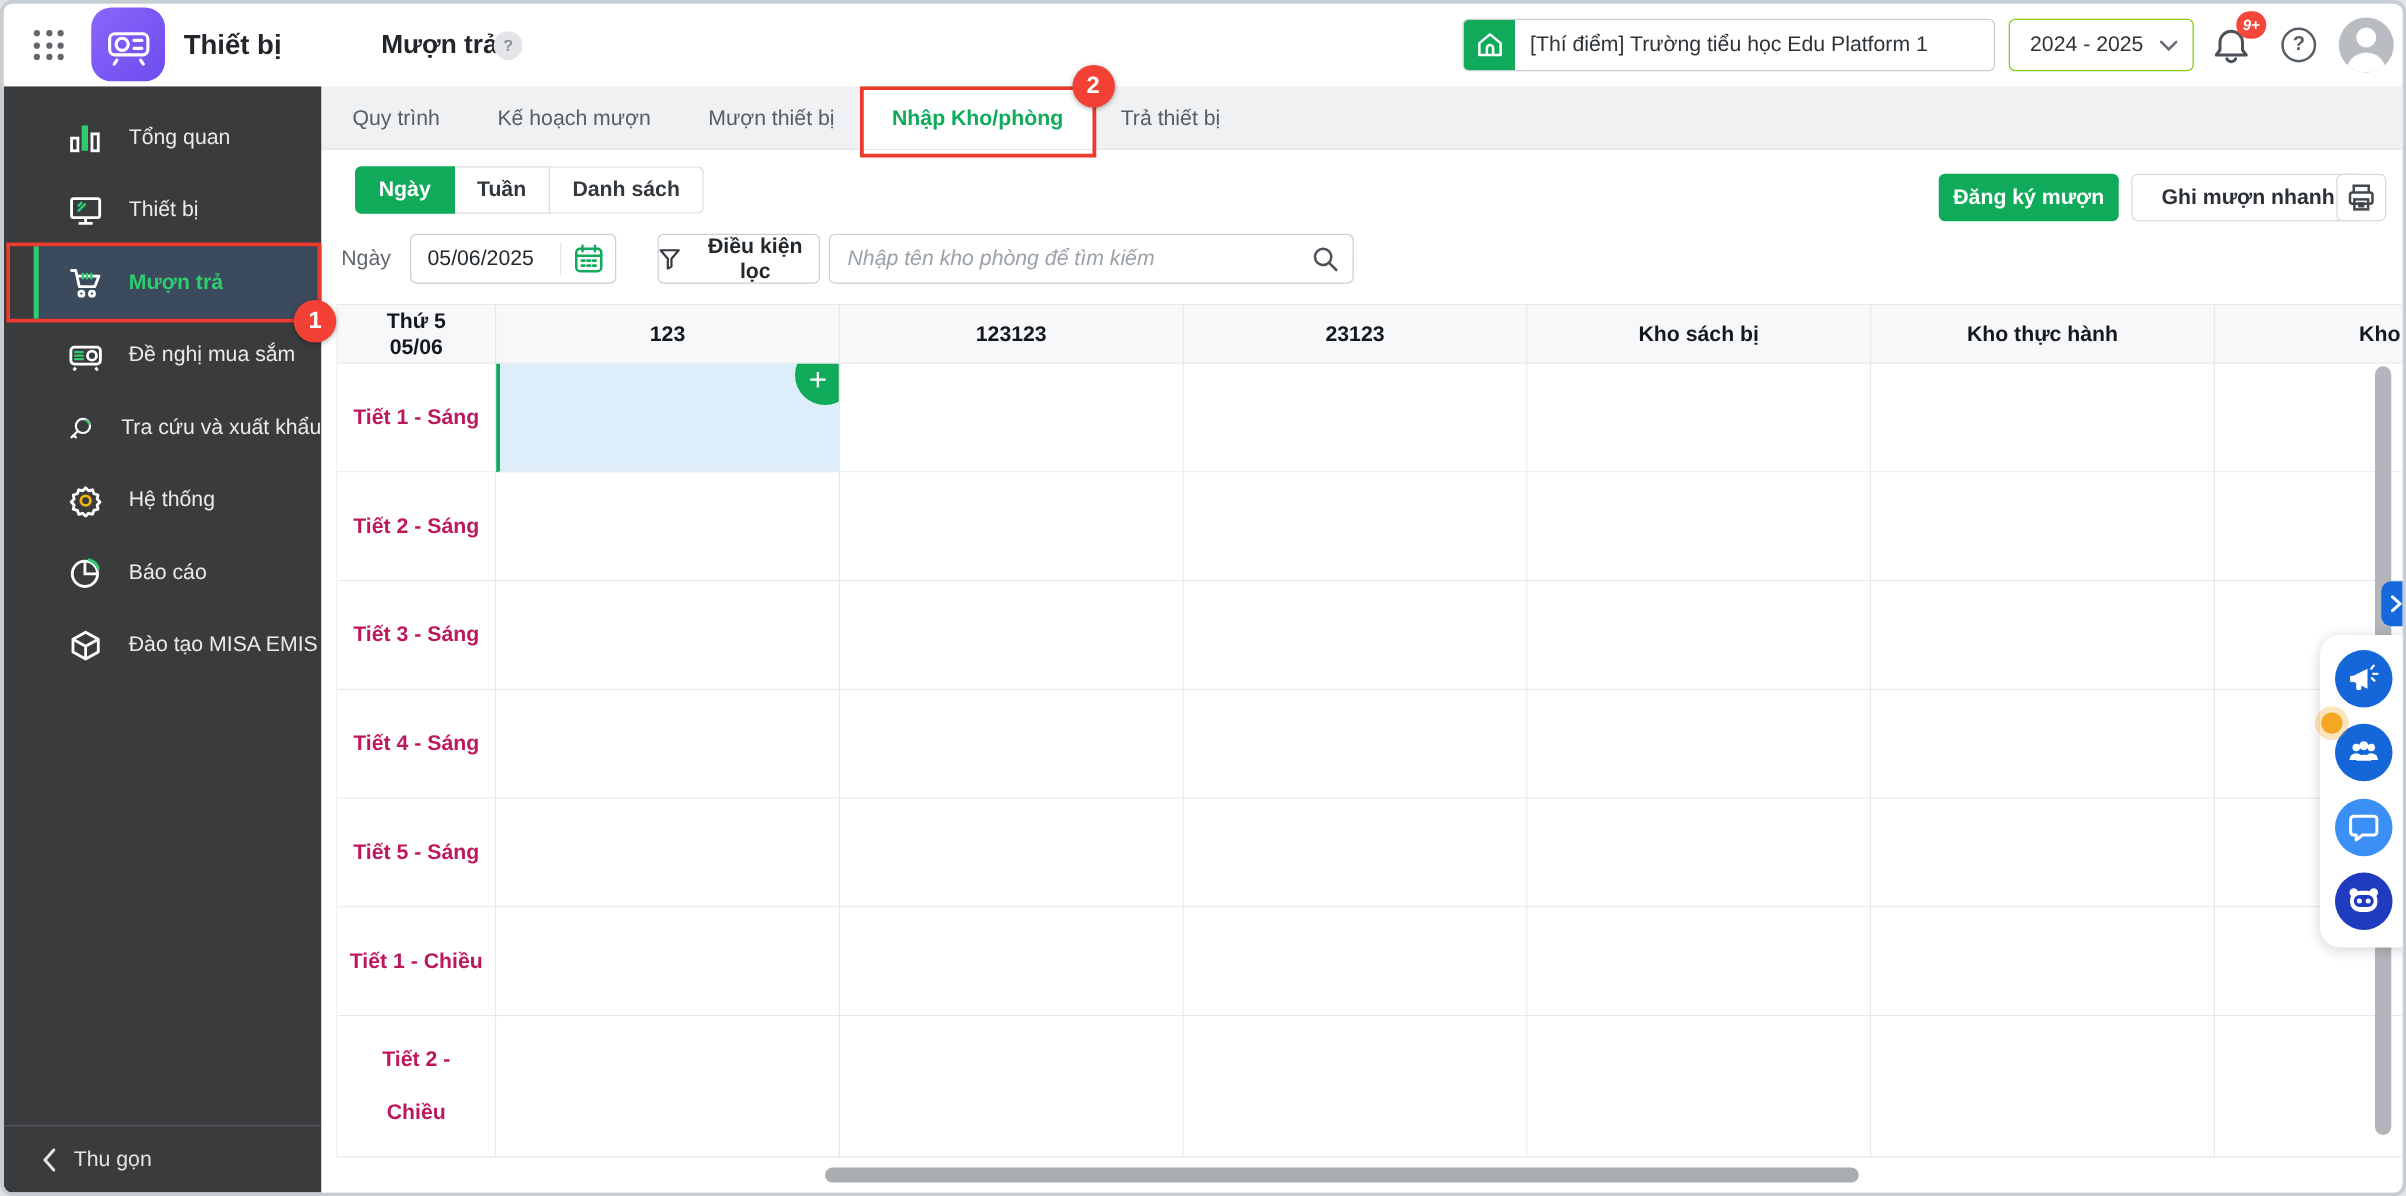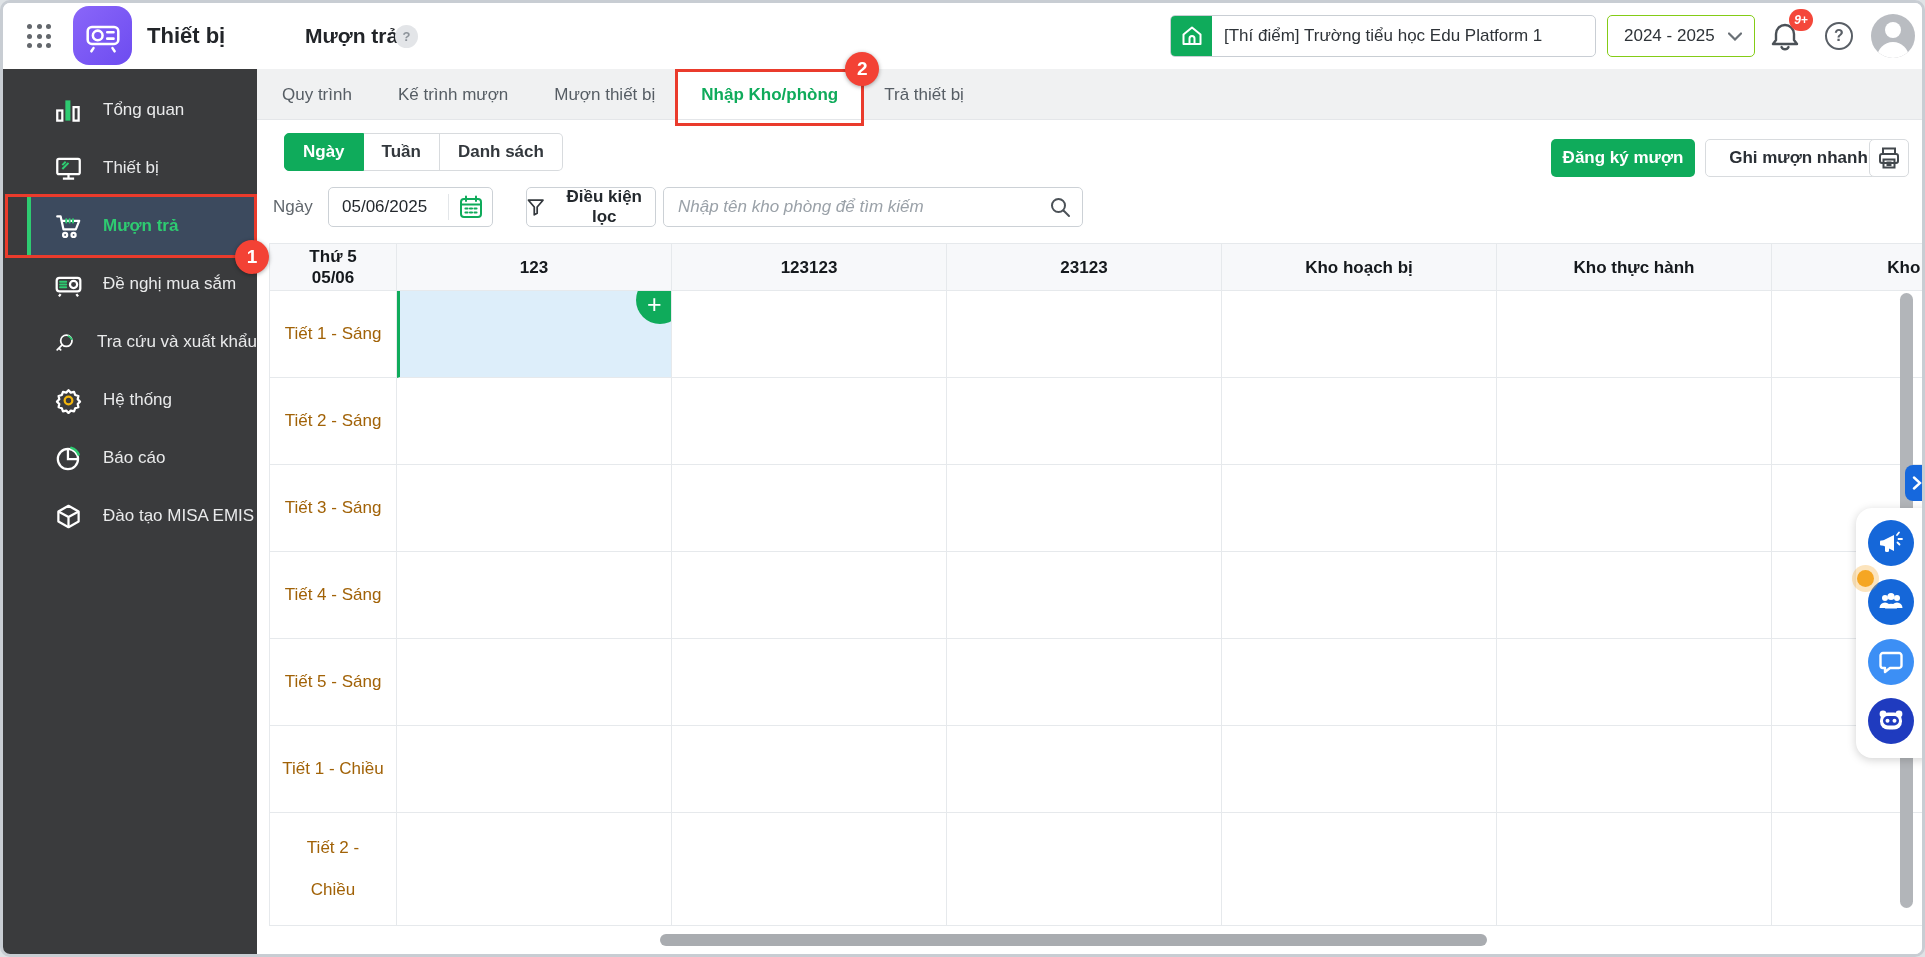--- a/index.html
+++ b/index.html
@@ -84,21 +84,21 @@
   
   .table-wrap { position:absolute; left:12px; top:174px; right:0; bottom:0; overflow:hidden; }
   .sched { border-left:1px solid #e6e9ec; border-top:1px solid #e6e9ec; width:1777px; }
   .t-head { display:flex; background:#f7f8fa; height:47px; }
   .t-head .hc { border-right:1px solid #e6e9ec; border-bottom:1px solid #e6e9ec; display:flex; flex-direction:column;
     align-items:center; justify-content:center; font-size:17px; font-weight:700; color:#15191d; line-height:21px; }
   .t-row { display:flex; height:87px; }
   .t-row.tall { height:113px; }
   .t-row .rc { border-right:1px solid #e6e9ec; border-bottom:1px solid #e6e9ec; position:relative; background:#fff; }
   .t-row .label { display:flex; flex-direction:column; align-items:center; justify-content:center; gap:22px;
-    font-size:17px; font-weight:400; color:#a16207; }
+    font-size:17px; font-weight:700; color:#be185d; }
   .cell-selected { background:#ddeefa !important; border-left:3px solid #0fab5b; overflow:hidden; }
   .plus-badge { position:absolute; top:-15px; right:-13px; width:48px; height:48px; border-radius:50%; background:#0fab5b;
     color:#fff; font-size:25px; font-weight:400; display:flex; align-items:flex-end; justify-content:flex-start; padding:0 0 5px 11px; cursor:pointer; }
 
   
   .vscroll { position:absolute; left:1897px; top:290px; width:13px; height:615px; border-radius:7px; background:#b2b5b9; z-index:3; cursor:pointer; }
   .hscroll { position:absolute; left:657px; top:931px; width:827px; height:12px; border-radius:6px; background:#a9acb0; z-index:3; cursor:pointer; }
 
   
   .float-tab { position:absolute; left:1902px; top:462px; width:23px; height:36px; background:#1668dd; border-radius:8px 0 0 8px;
@@ -254,28 +254,34 @@
         <div class="side-item">
           <svg width="27" height="27" viewBox="0 0 24 24">
             <g fill="none" stroke="#fff" stroke-width="2" stroke-linejoin="round">
               <path d="M12 2.5 21 7.5v9L12 21.5 3 16.5v-9z"></path>
               <path d="M3 7.5l9 5 9-5M12 12.5v9"></path>
             </g>
           </svg>
           <span class="lbl">Đào tạo MISA EMIS</span>
         </div>
       </div>
+    <div class="collapse">
+      <svg width="12" height="20" viewBox="0 0 12 20">
+          <path d="M10 2 3 10l7 8" fill="none" stroke="#e2e4e6" stroke-width="2.4" stroke-linecap="round"></path>
+        </svg>
+      <span>Thu gọn</span>
+    </div>
   </div>
   <div class="ann-box-1"></div>
   <div class="ann-badge one">1</div>
 
   <div class="content">
     <div class="tabbar" id="tabbar">
         <div class="tab"><span>Quy trình</span></div>
-        <div class="tab"><span>Kế trình mượn</span></div>
+        <div class="tab"><span>Kế hoạch mượn</span></div>
         <div class="tab"><span>Mượn thiết bị</span></div>
         <div class="tab active"><span>Nhập Kho/phòng</span><div class="ann-box-2"></div><div class="ann-badge two">2</div></div>
         <div class="tab"><span>Trả thiết bị</span></div>
       </div>
 
     <div class="seg" id="segControl">
         <button class="on">Ngày</button>
         <button class="">Tuần</button>
         <button class="">Danh sách</button>
       </div>
@@ -336,21 +342,21 @@
             <div class="hc" style="width: 275px; flex: 0 0 auto;">
               <span>123</span>
             </div>
             <div class="hc" style="width: 275px; flex: 0 0 auto;">
               <span>123123</span>
             </div>
             <div class="hc" style="width: 275px; flex: 0 0 auto;">
               <span>23123</span>
             </div>
             <div class="hc" style="width: 275px; flex: 0 0 auto;">
-              <span>Kho hoạch bị</span>
+              <span>Kho sách bị</span>
             </div>
             <div class="hc" style="width: 275px; flex: 0 0 auto;">
               <span>Kho thực hành</span>
             </div>
             <div class="hc" style="width: 275px; flex: 0 0 auto;">
               <span>Kho t</span>
             </div>
           </div>
           <div class="t-row">
             <div class="rc label" style="width: 127px; flex: 0 0 auto;">

